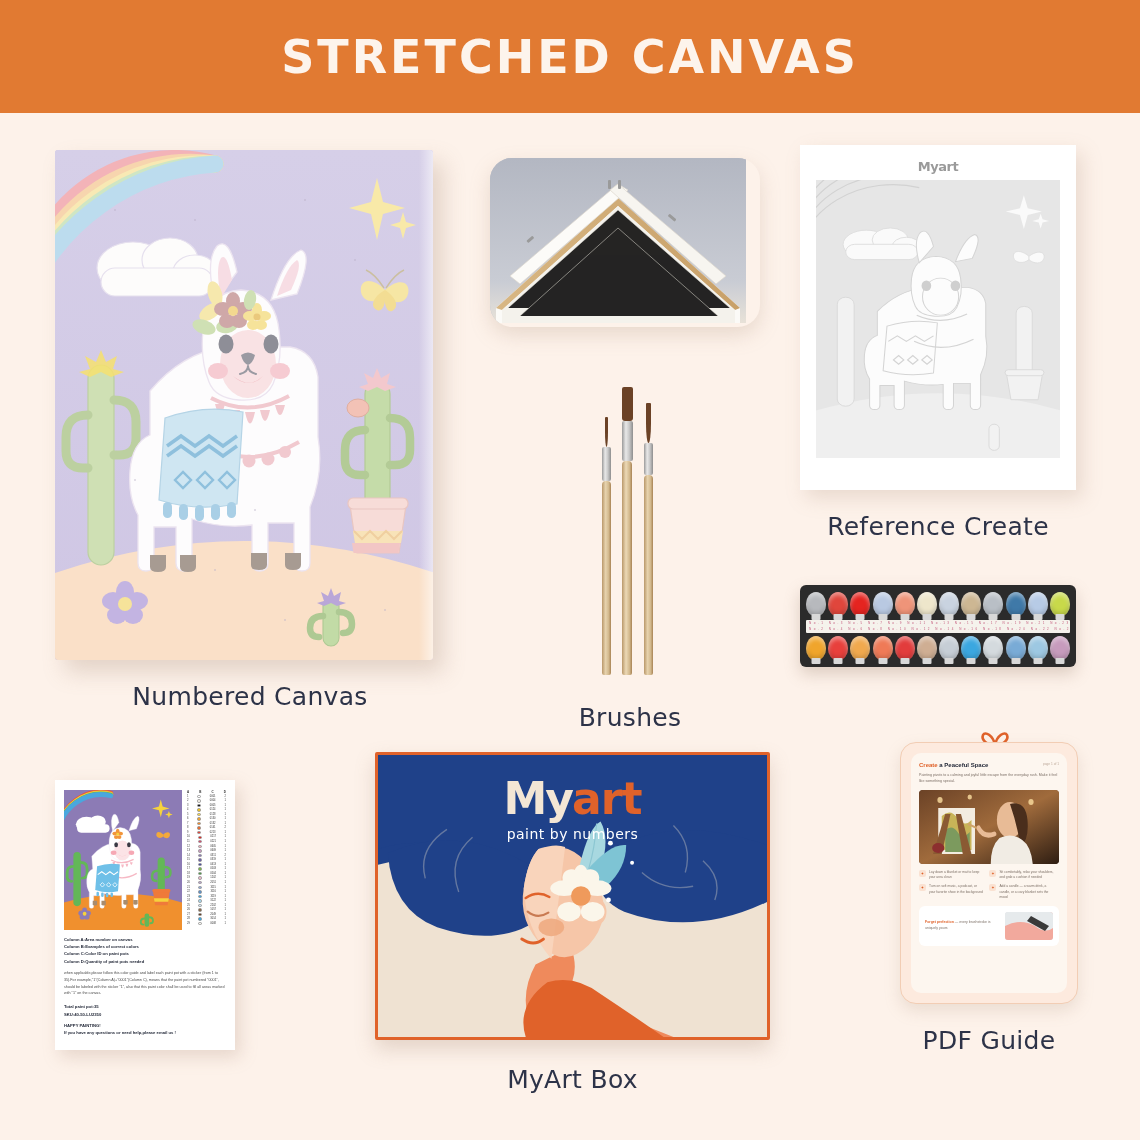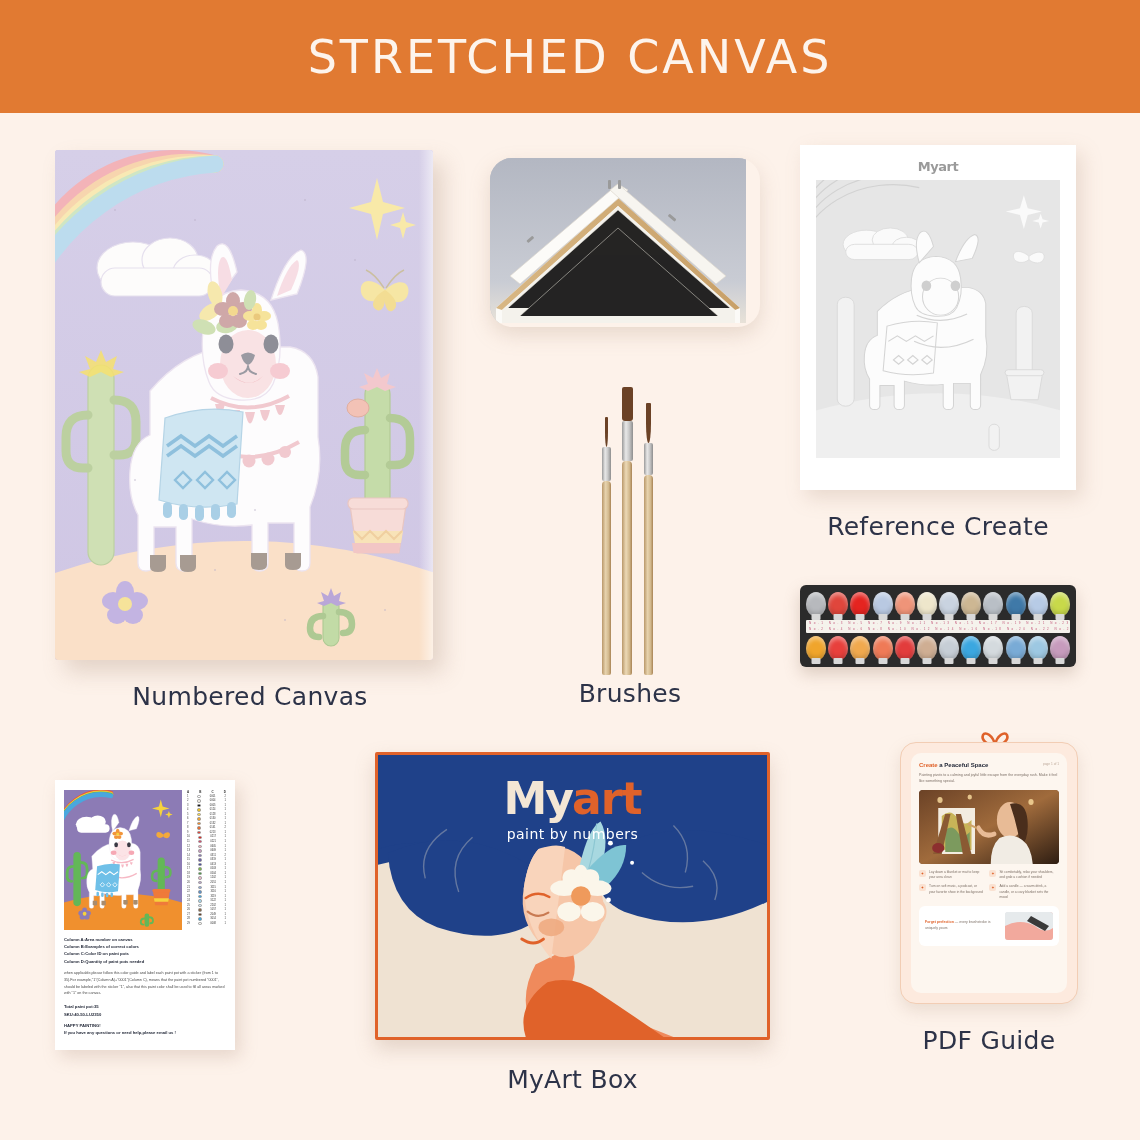--- a/index.html
+++ b/index.html
@@ -13,21 +13,21 @@
 
   
   .header {
     height:113px;
     background:#e17a32;
     display:flex; align-items:center; justify-content:center;
   }
   .header h1 {
     color:#fdf4ec;
     font-size:46px;
-    font-weight:normal;
+    font-weight:bold;
     letter-spacing:3px;
     font-family:"DejaVu Sans", sans-serif;
   }
 
   
   .caption {
     color:#2d3348;
     font-size:25px;
     text-align:center;
     font-family:"DejaVu Sans", sans-serif;
@@ -477,21 +477,21 @@
       <div class="b-ferrule" style="width:11px;height:40px;"></div>
       <div class="b-handle" style="width:10px;height:214px;background:linear-gradient(90deg,#b9986a,#ecd9b6 40%,#d2b88c 75%,#a88354);"></div>
     </div>
 
     <div class="brush" style="left:104px;height:272px;">
       <div class="b-tip" style="width:5px;height:40px;margin:0 auto;border-radius:1px 1px 50% 50%;"></div>
       <div class="b-ferrule" style="height:32px;"></div>
       <div class="b-handle" style="height:200px;background:linear-gradient(90deg,#b9986a,#e7d3ae 40%,#d2b88c 75%,#a88354);"></div>
     </div>
   </div>
-  <div class="caption" style="margin-top:4px;width:180px;">Brushes</div>
+  <div class="caption" style="margin-top:28px;width:180px;">Brushes</div>
 </div>
 
 <div class="cell" id="paints-block">
   <div class="paint-tray">
     <div class="pot-row" id="row-top">
         <div class="pot" style="background: rgb(183, 185, 189);"></div>
         <div class="pot" style="background: rgb(224, 70, 60);"></div>
         <div class="pot" style="background: rgb(229, 36, 32);"></div>
         <div class="pot" style="background: rgb(185, 201, 226);"></div>
         <div class="pot" style="background: rgb(239, 148, 121);"></div>

